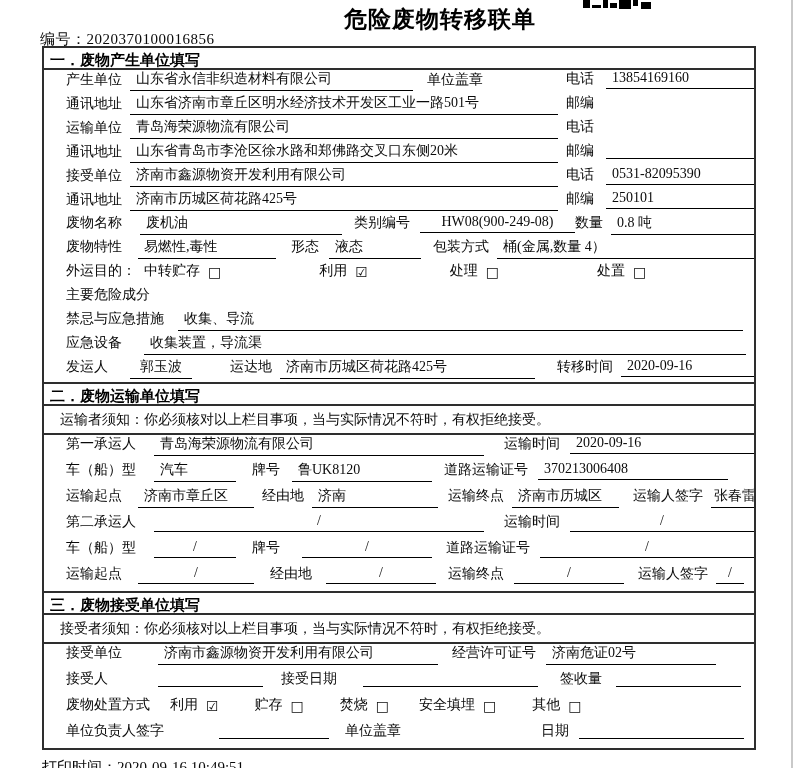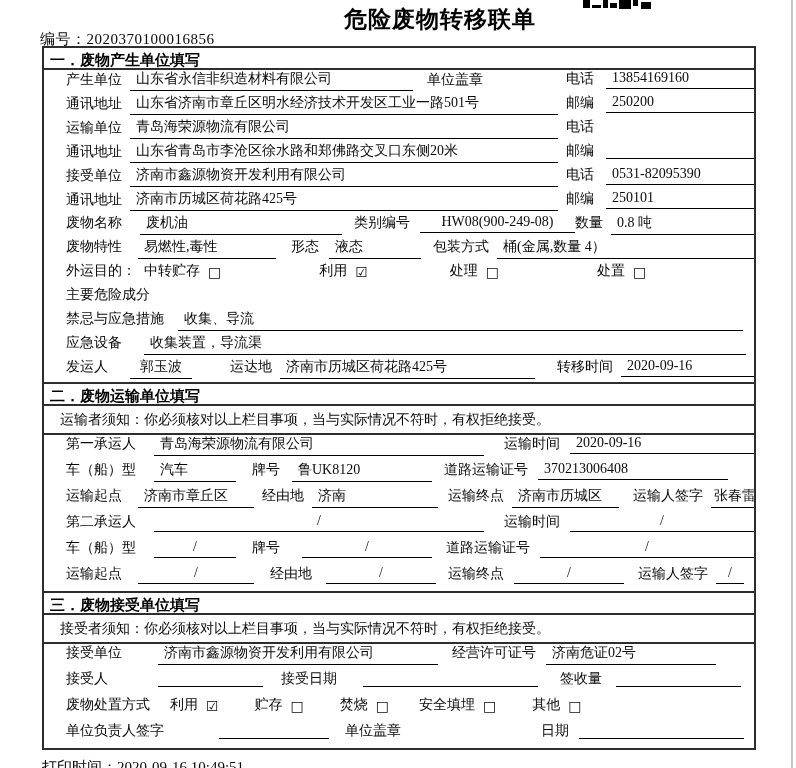--- a/index.html
+++ b/index.html
@@ -79,21 +79,20 @@
         <span class="lbl" style="width:40px">电话</span>
         <span class="uv fill">13854169160</span>
       </div>
 
       <div class="row">
         <div class="grp" style="width:500px">
           <span class="lbl" style="width:64px">通讯地址</span>
           <span class="uv fill" style="margin-right:8px">山东省济南市章丘区明水经济技术开发区工业一路501号</span>
         </div>
         <span class="lbl" style="width:40px">邮编</span>
-        <span class="uv fill">250200</span>
       </div>
 
       <div class="row">
         <div class="grp" style="width:500px">
           <span class="lbl" style="width:64px">运输单位</span>
           <span class="uv fill" style="margin-right:8px">青岛海荣源物流有限公司</span>
         </div>
         <span class="lbl" style="width:40px">电话</span>
       </div>
 

